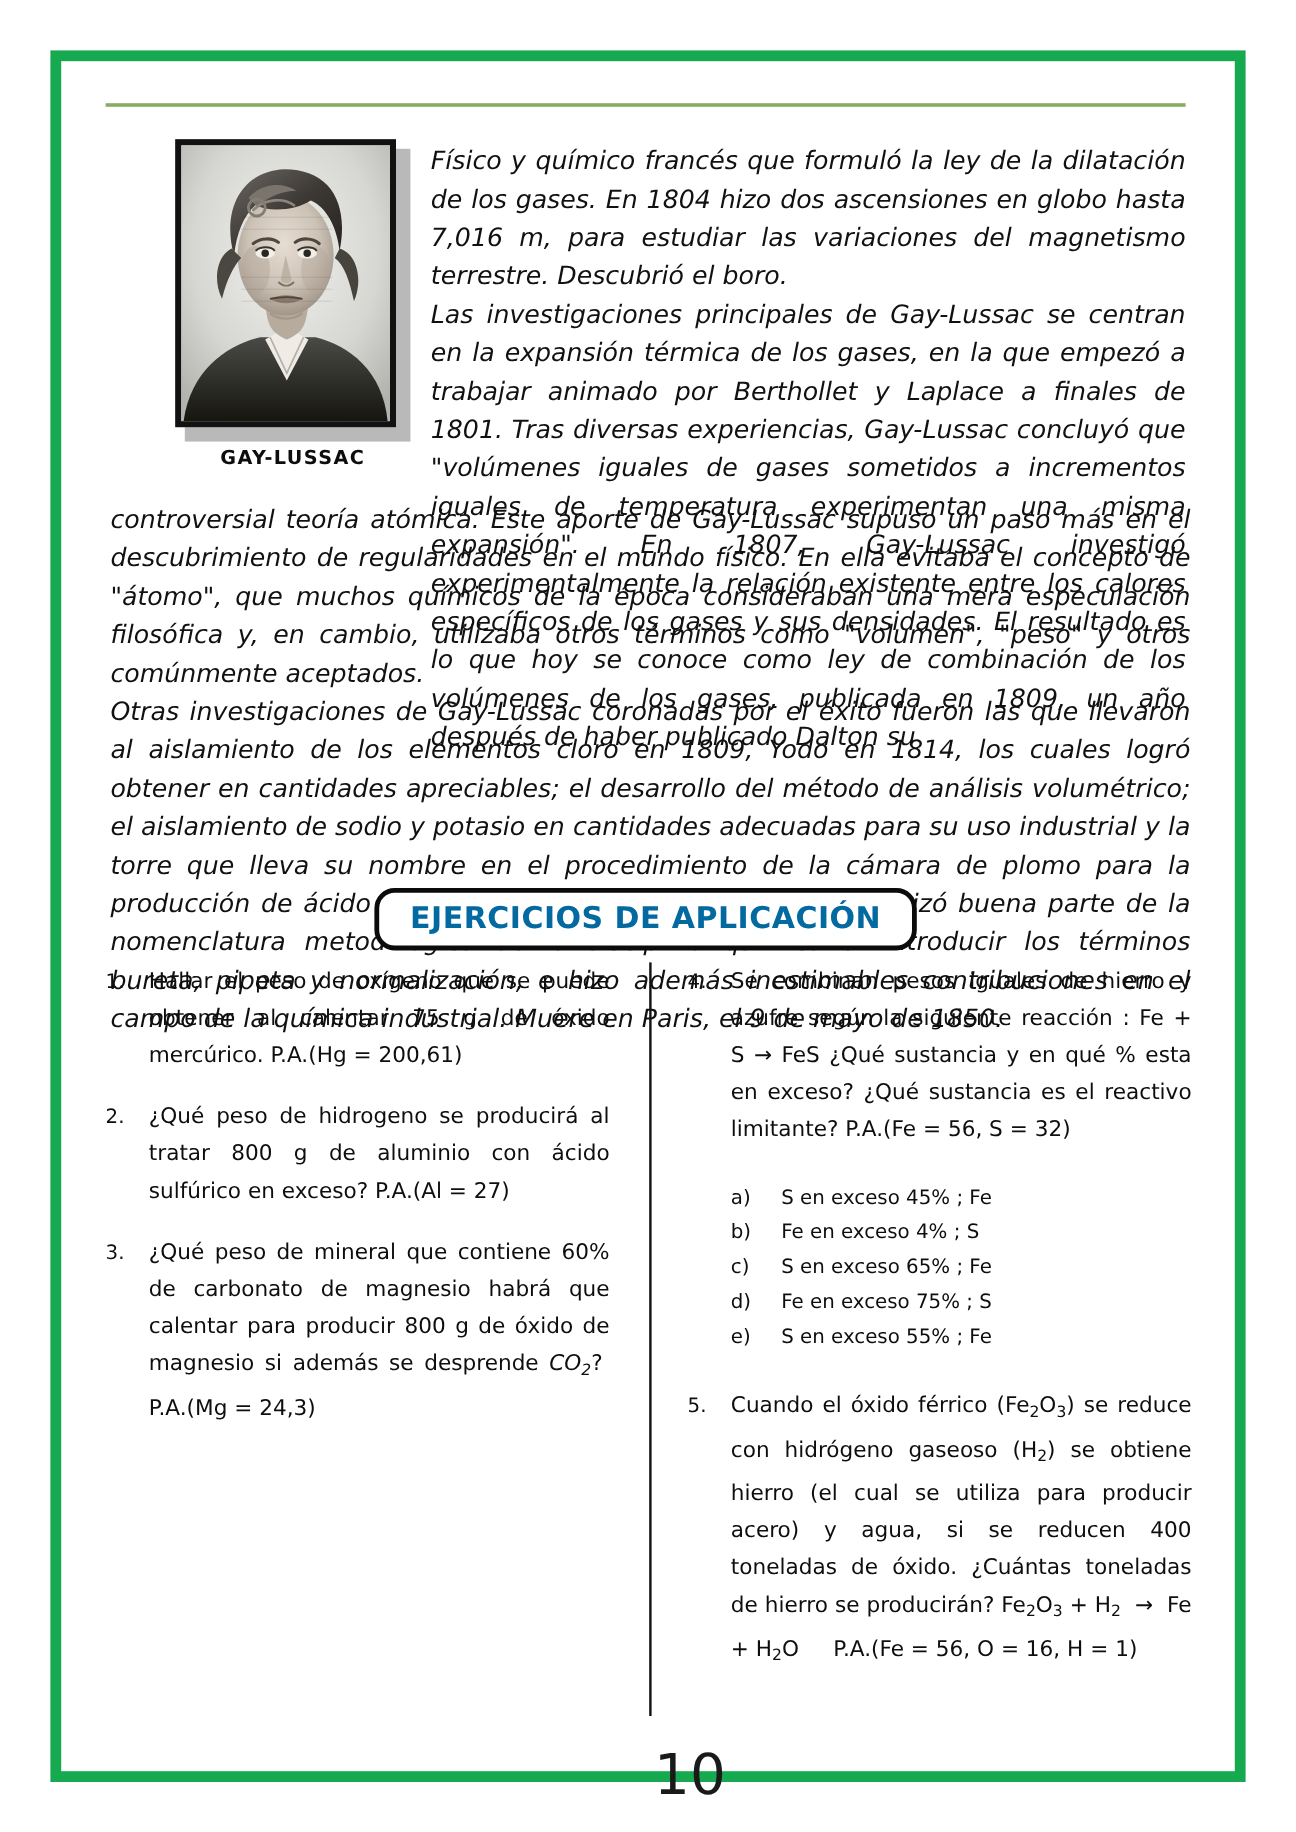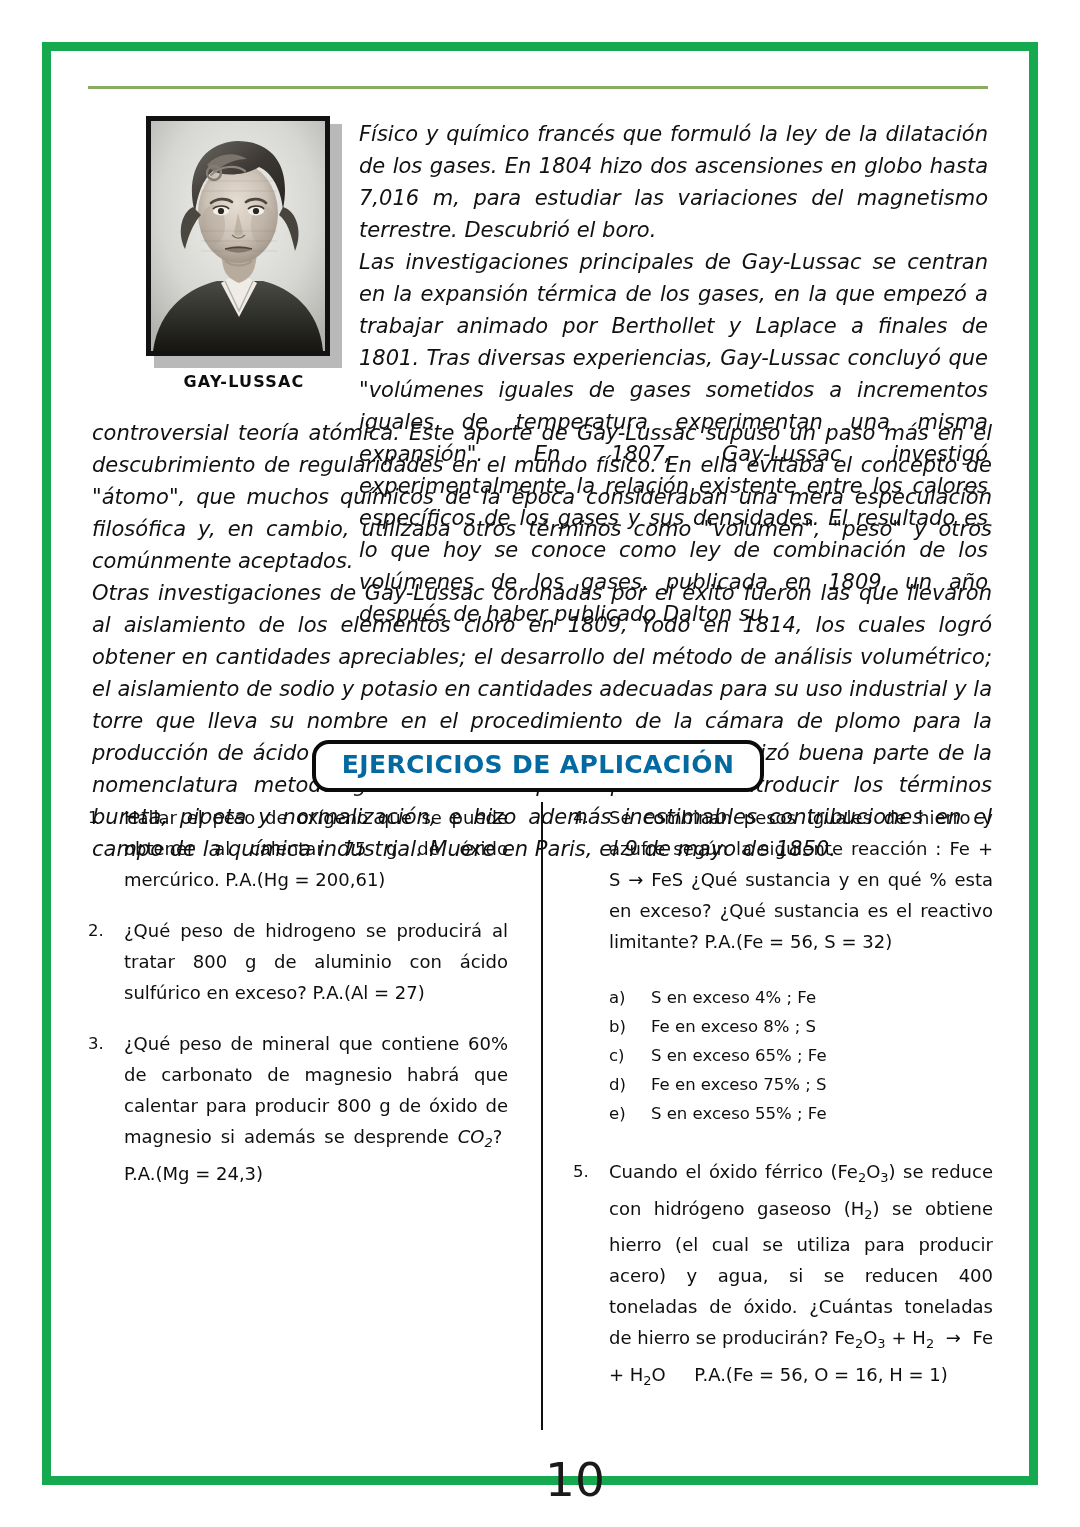--- a/index.html
+++ b/index.html
@@ -346,25 +346,25 @@
     <div class="col col-right">
 
       <div class="exercise">
         <div class="ex-head">
           <div class="ex-num">4.</div>
           <div class="ex-body">Se combinan pesos iguales de hierro y azufre según la siguiente reacción : Fe + S  →  FeS ¿Qué sustancia y en qué % esta en exceso? ¿Qué sustancia es el reactivo limitante? P.A.(Fe = 56, S = 32)</div>
         </div>
         <div class="opts opt-list">
           <div class="opt-row">
             <span class="opt-key">a)</span>
-            <span>S en exceso 4% ; Fe</span>
+            <span>S en exceso 45% ; Fe</span>
           </div>
           <div class="opt-row">
             <span class="opt-key">b)</span>
-            <span>Fe en exceso 8% ; S</span>
+            <span>Fe en exceso 4% ; S</span>
           </div>
           <div class="opt-row">
             <span class="opt-key">c)</span>
             <span>S en exceso 65% ; Fe</span>
           </div>
           <div class="opt-row">
             <span class="opt-key">d)</span>
             <span>Fe en exceso 75% ; S</span>
           </div>
           <div class="opt-row">

